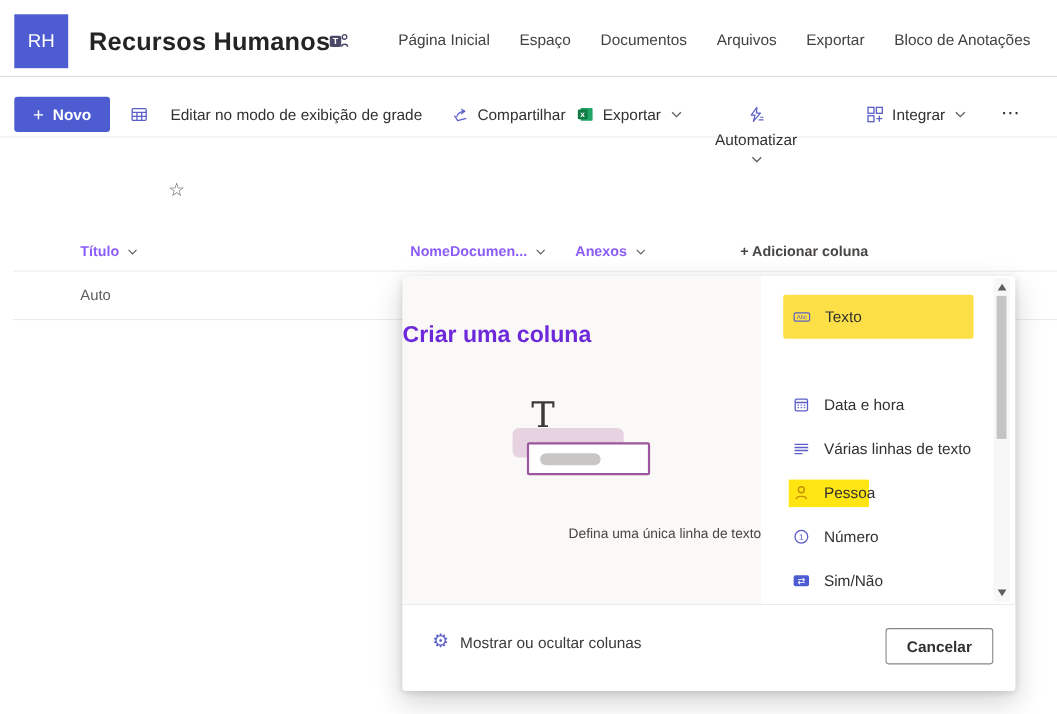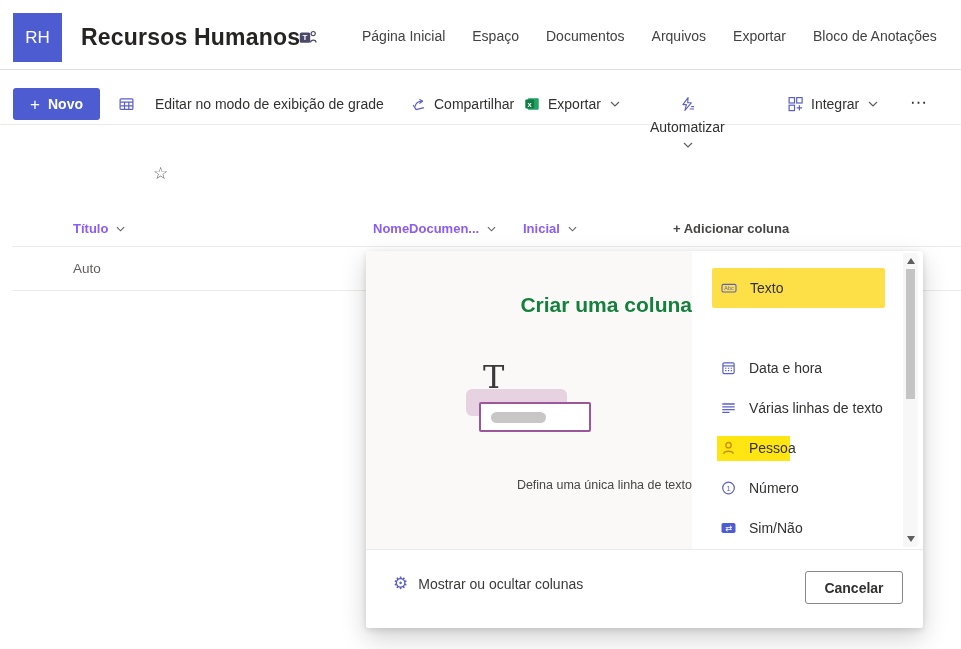--- a/index.html
+++ b/index.html
@@ -45,21 +45,21 @@
   .rowline{height:1px;background:#edebe9;left:12px;width:949px;}
   .data-row{left:12px;top:247px;width:949px;height:43px;cursor:pointer;}
   .cell-titulo{position:absolute;left:61px;top:14px;font-size:13.5px;color:#605e5c;}
 
   
   .flyout{
     left:366px;top:251px;width:557px;height:377px;background:#fff;border-radius:3px;
     box-shadow:0 10px 26px rgba(0,0,0,.18), 0 2px 6px rgba(0,0,0,.12);
   }
   .fly-left{position:absolute;left:0;top:0;width:326px;height:298px;background:#faf9f8;border-radius:3px 0 0 0;}
-  .fly-title{position:absolute;left:0;top:42px;width:326px;text-align:right;font-size:21px;font-weight:600;color:#15803d;}
+  .fly-title{position:absolute;left:0;top:42px;width:326px;text-align:left;font-size:21px;font-weight:600;color:#6d28d9;}
   .illus-t{position:absolute;left:117px;top:110px;font-family:"DejaVu Serif",serif;font-size:32px;color:#3b3a39;line-height:1;}
   .illus-pink{position:absolute;left:100px;top:138px;width:101px;height:27px;background:#e7d2e2;border-radius:6px;}
   .illus-box{position:absolute;left:113px;top:151px;width:112px;height:30px;background:#fff;border:2px solid #9c579c;border-radius:2px;}
   .illus-pill{position:absolute;left:10px;top:8px;width:55px;height:11px;background:#c9c7c5;border-radius:6px;}
   .fly-caption{position:absolute;left:0;top:227px;width:326px;text-align:right;font-size:12.5px;color:#484644;}
 
   .type-list{position:absolute;left:326px;top:0;width:212px;height:298px;}
   .type-item{
     position:absolute;left:20px;width:173px;height:40px;display:flex;align-items:center;gap:12px;
     padding-left:8px;font-size:14px;color:#323130;cursor:pointer;border-radius:2px;
@@ -191,21 +191,21 @@
   </div>
   <div class="col-hdr" style="left:373px;">
     <span>NomeDocumen...</span>
     <span class="chev">
       <svg width="9" height="6" viewBox="0 0 10 6">
           <path d="M1 1 L5 5 L9 1" fill="none" stroke="currentColor" stroke-width="1.2"></path>
         </svg>
     </span>
   </div>
   <div class="col-hdr" style="left:523px;">
-    <span>Inicial</span>
+    <span>Anexos</span>
     <span class="chev">
       <svg width="9" height="6" viewBox="0 0 10 6">
           <path d="M1 1 L5 5 L9 1" fill="none" stroke="currentColor" stroke-width="1.2"></path>
         </svg>
     </span>
   </div>
   <div class="add-col">+ Adicionar coluna</div>
 
   <div class="abs rowline" style="top:246px;"></div>
   <div class="abs data-row">

